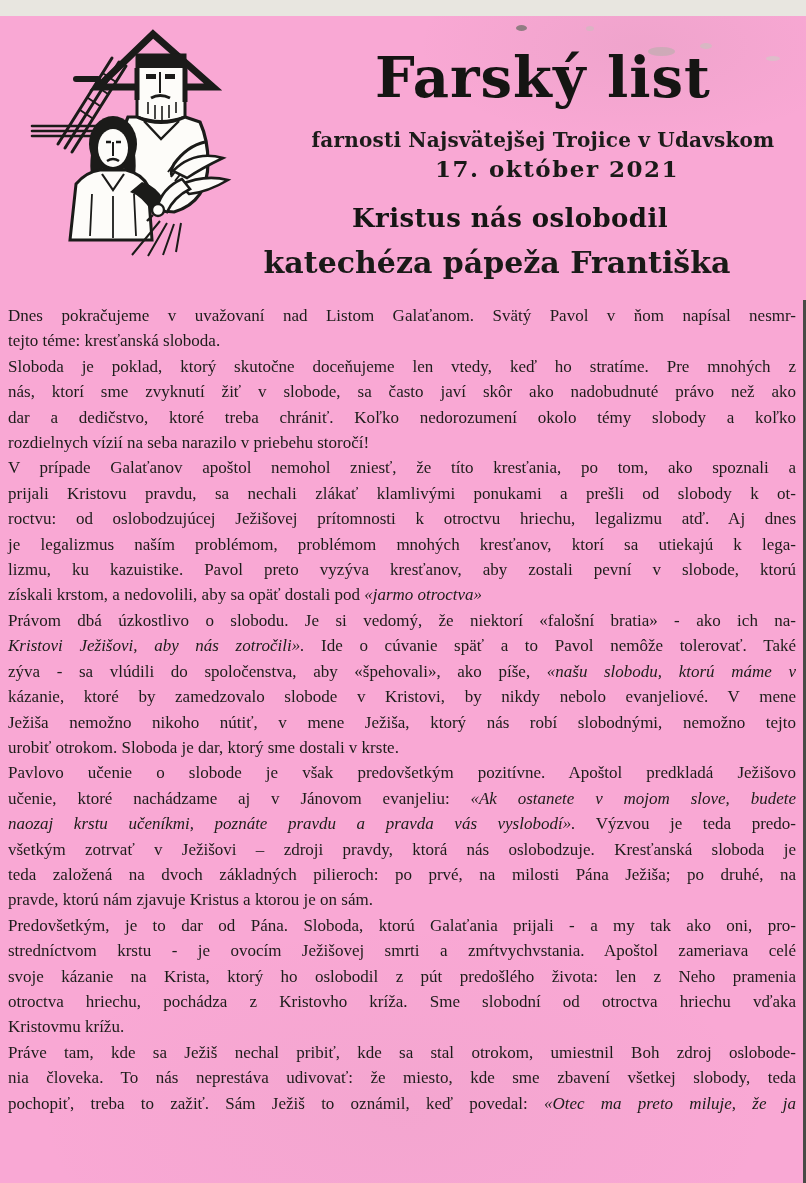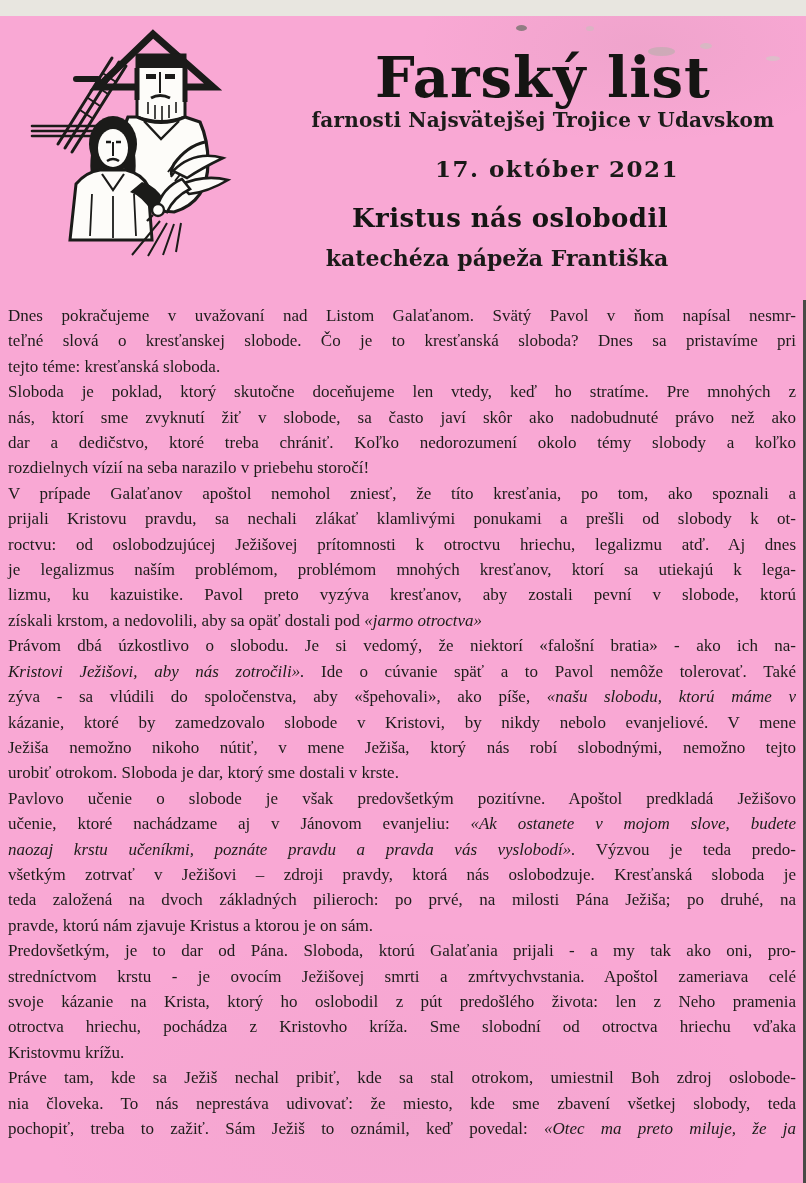--- a/index.html
+++ b/index.html
@@ -14,38 +14,38 @@
       radial-gradient(ellipse 500px 260px at 403px 1100px, rgba(110,108,100,0.04), transparent 75%);
   }
   
   .m-abs { position:absolute; text-align:center; }
   .masthead-title {
     left:283px; top:33px; width:520px;
     font-family:"DejaVu Serif","Liberation Serif",serif;
     font-weight:700; font-size:56px; line-height:1; letter-spacing:1px; color:#151513;
   }
   .masthead-subtitle {
-    left:283px; top:92px; width:520px;
+    left:283px; top:112px; width:520px;
     font-family:"DejaVu Serif","Liberation Serif",serif;
     font-weight:700; font-size:20px; letter-spacing:0.2px; color:#1c1c1a;
   }
   .issue-date {
     left:297px; top:139px; width:520px;
     font-family:"DejaVu Serif","Liberation Serif",serif;
     font-weight:700; font-size:23px; letter-spacing:1.5px; color:#1a1a18;
   }
   .article-title {
     left:250px; top:187px; width:520px;
     font-family:"DejaVu Serif","Liberation Serif",serif;
     font-weight:700; font-size:26px; letter-spacing:0.4px; color:#161614;
   }
   .article-subtitle {
     left:237px; top:229px; width:520px;
     font-family:"DejaVu Serif","Liberation Serif",serif;
-    font-weight:700; font-size:22px; color:#1a1a18;
+    font-weight:700; font-size:30px; color:#1a1a18;
   }
   .logo { position:absolute; left:24px; top:6px; width:232px; height:235px; }
   
   .article-body {
     position:absolute; left:8px; top:287px; width:788px;
     font-family:"Liberation Serif","DejaVu Serif",serif;
     font-size:17px; line-height:25.4px; color:#1d1d1b;
   }
   .para { margin:0; }
   .line { text-align:justify; text-align-last:justify; }
@@ -118,21 +118,20 @@
 
   <div class="m-abs masthead-title">Farský list</div>
   <div class="m-abs masthead-subtitle">farnosti Najsvätejšej Trojice v Udavskom</div>
   <div class="m-abs issue-date">17. október 2021</div>
   <div class="m-abs article-title">Kristus nás oslobodil</div>
   <div class="m-abs article-subtitle">katechéza pápeža Františka</div>
 
   <div class="article-body">
       <div class="para">
         <div class="line"><span>Dnes pokračujeme v uvažovaní nad Listom Galaťanom. Svätý Pavol v ňom napísal nesmr-</span></div>
-        <div class="line"><span>teľné slová o kresťanskej slobode. Čo je to kresťanská sloboda? Dnes sa pristavíme pri</span></div>
         <div class="line line-last"><span>tejto téme: kresťanská sloboda.</span></div>
       </div>
       <div class="para">
         <div class="line"><span>Sloboda je poklad, ktorý skutočne doceňujeme len vtedy, keď ho stratíme. Pre mnohých z</span></div>
         <div class="line"><span>nás, ktorí sme zvyknutí žiť v slobode, sa často javí skôr ako nadobudnuté právo než ako</span></div>
         <div class="line"><span>dar a dedičstvo, ktoré treba chrániť. Koľko nedorozumení okolo témy slobody a koľko</span></div>
         <div class="line line-last"><span>rozdielnych vízií na seba narazilo v priebehu storočí!</span></div>
       </div>
       <div class="para">
         <div class="line"><span>V prípade Galaťanov apoštol nemohol zniesť, že títo kresťania, po tom, ako spoznali a</span></div>

